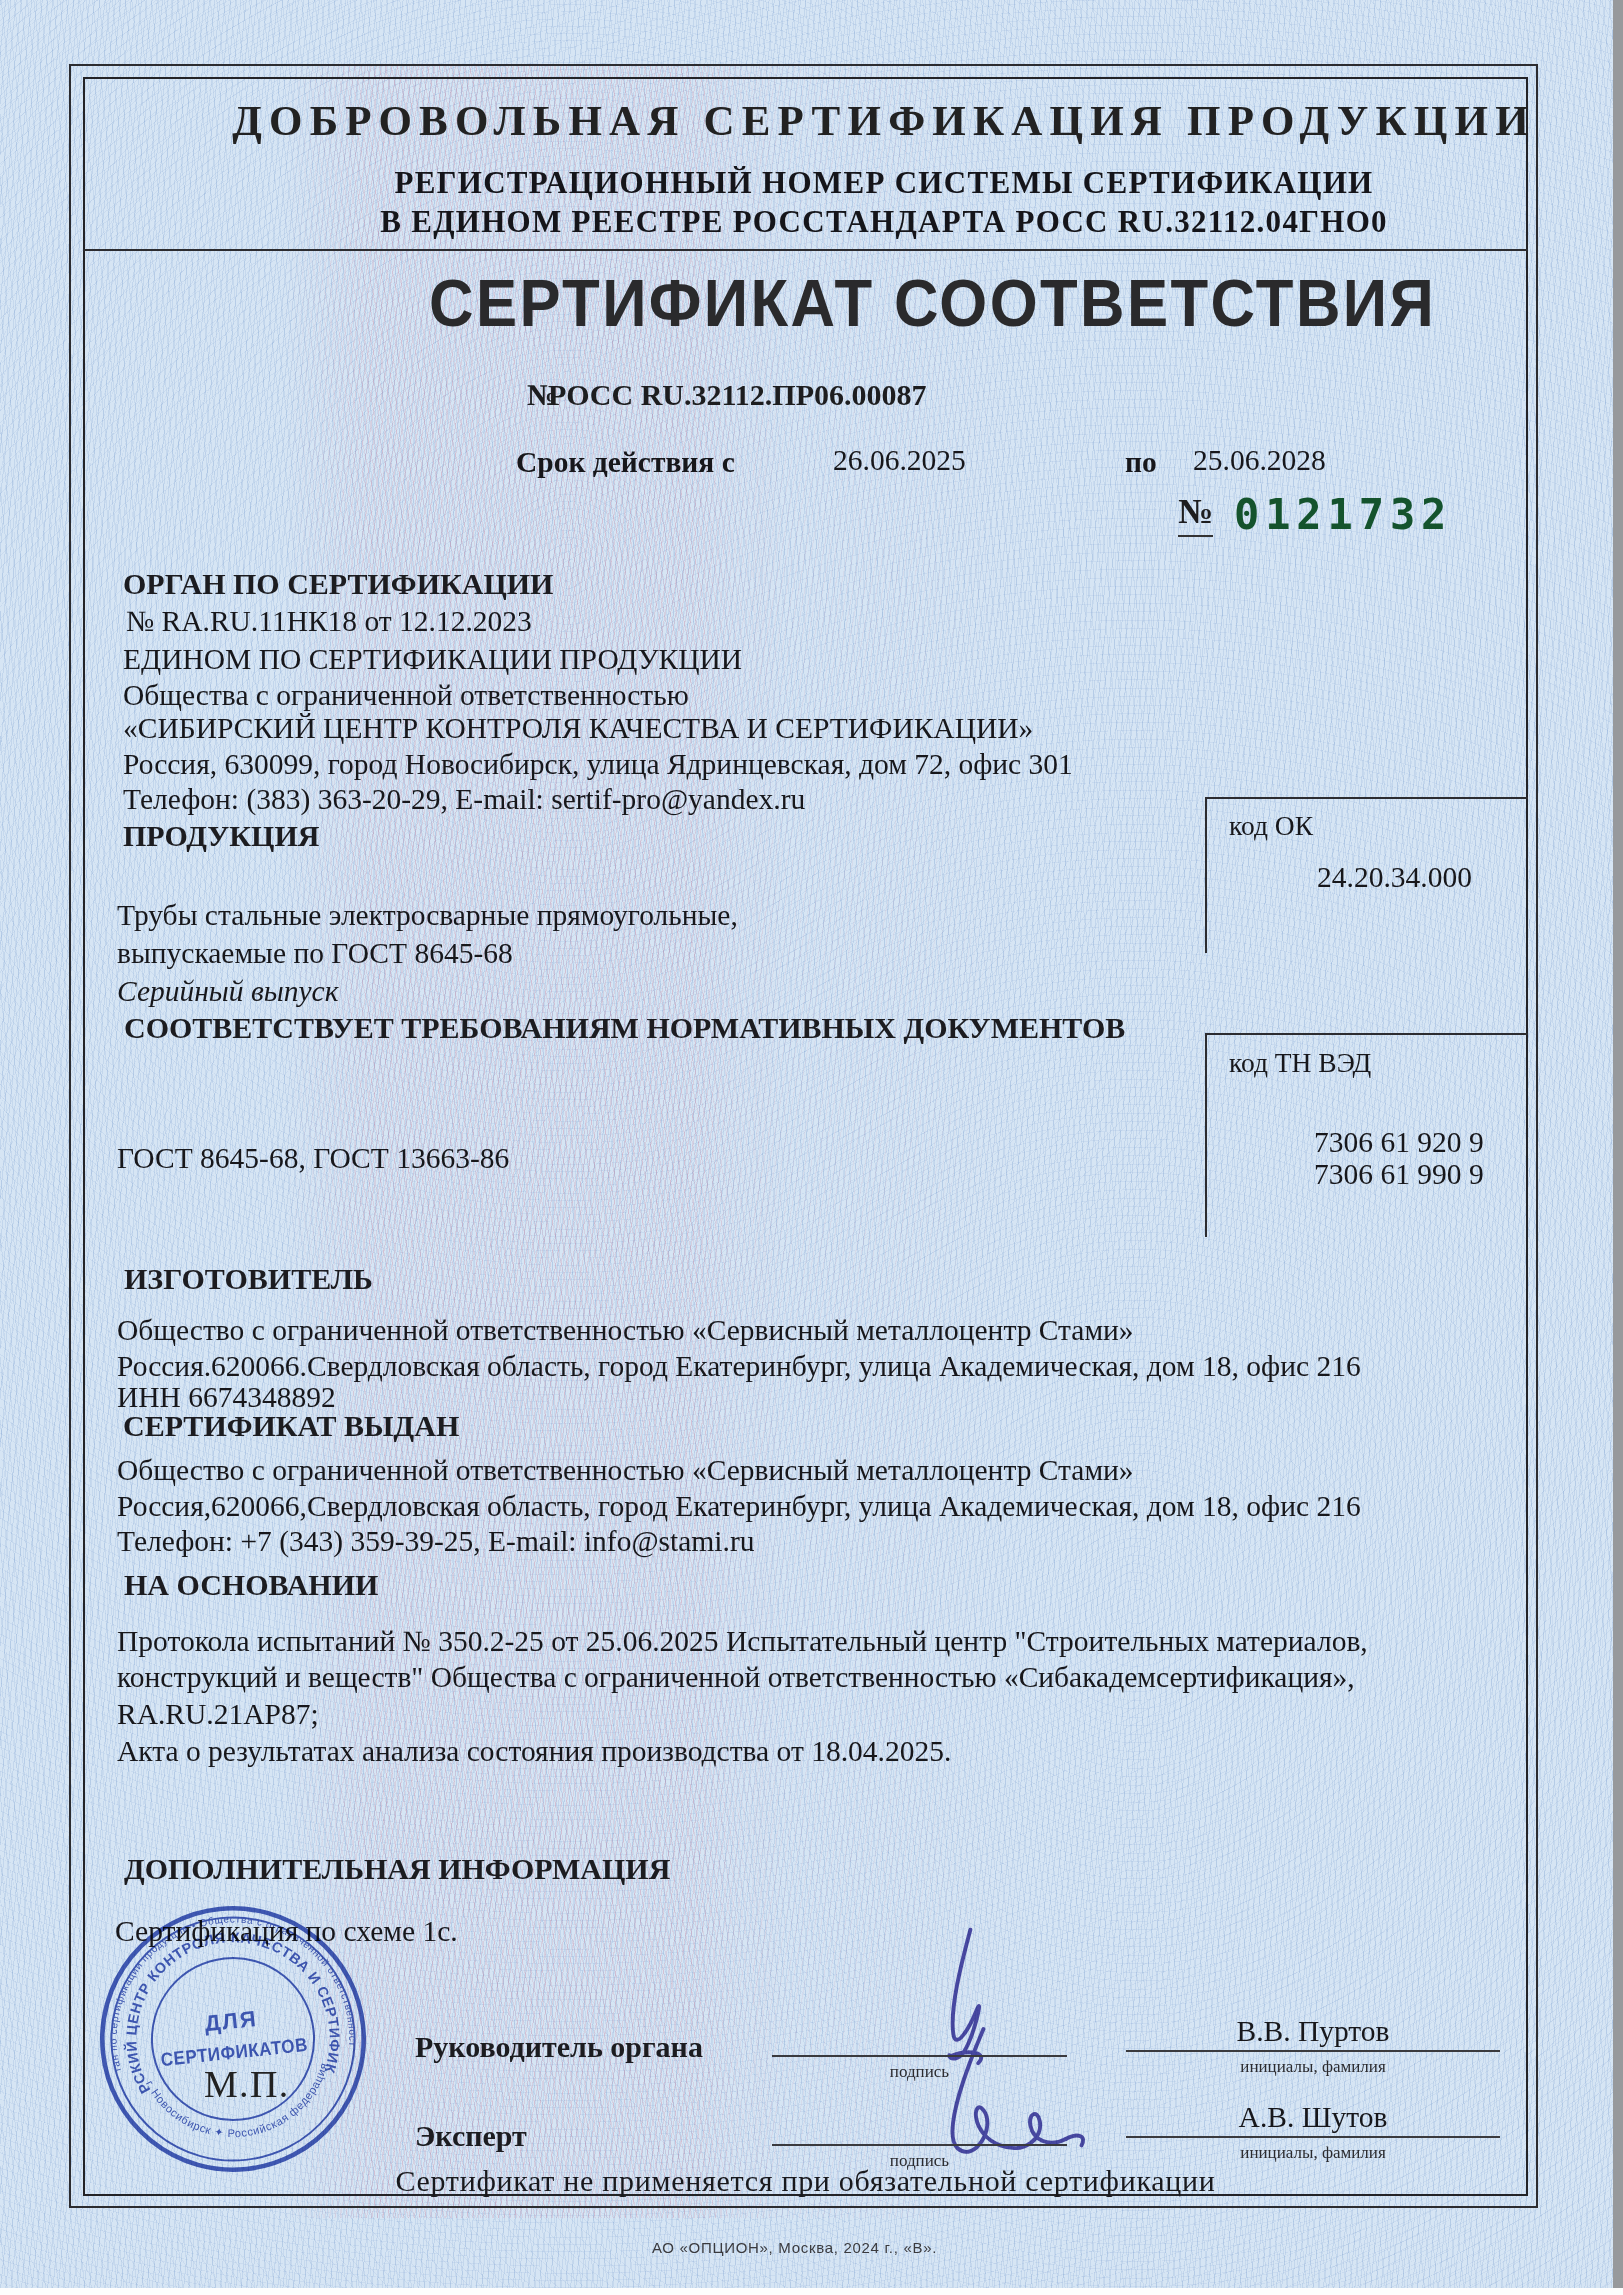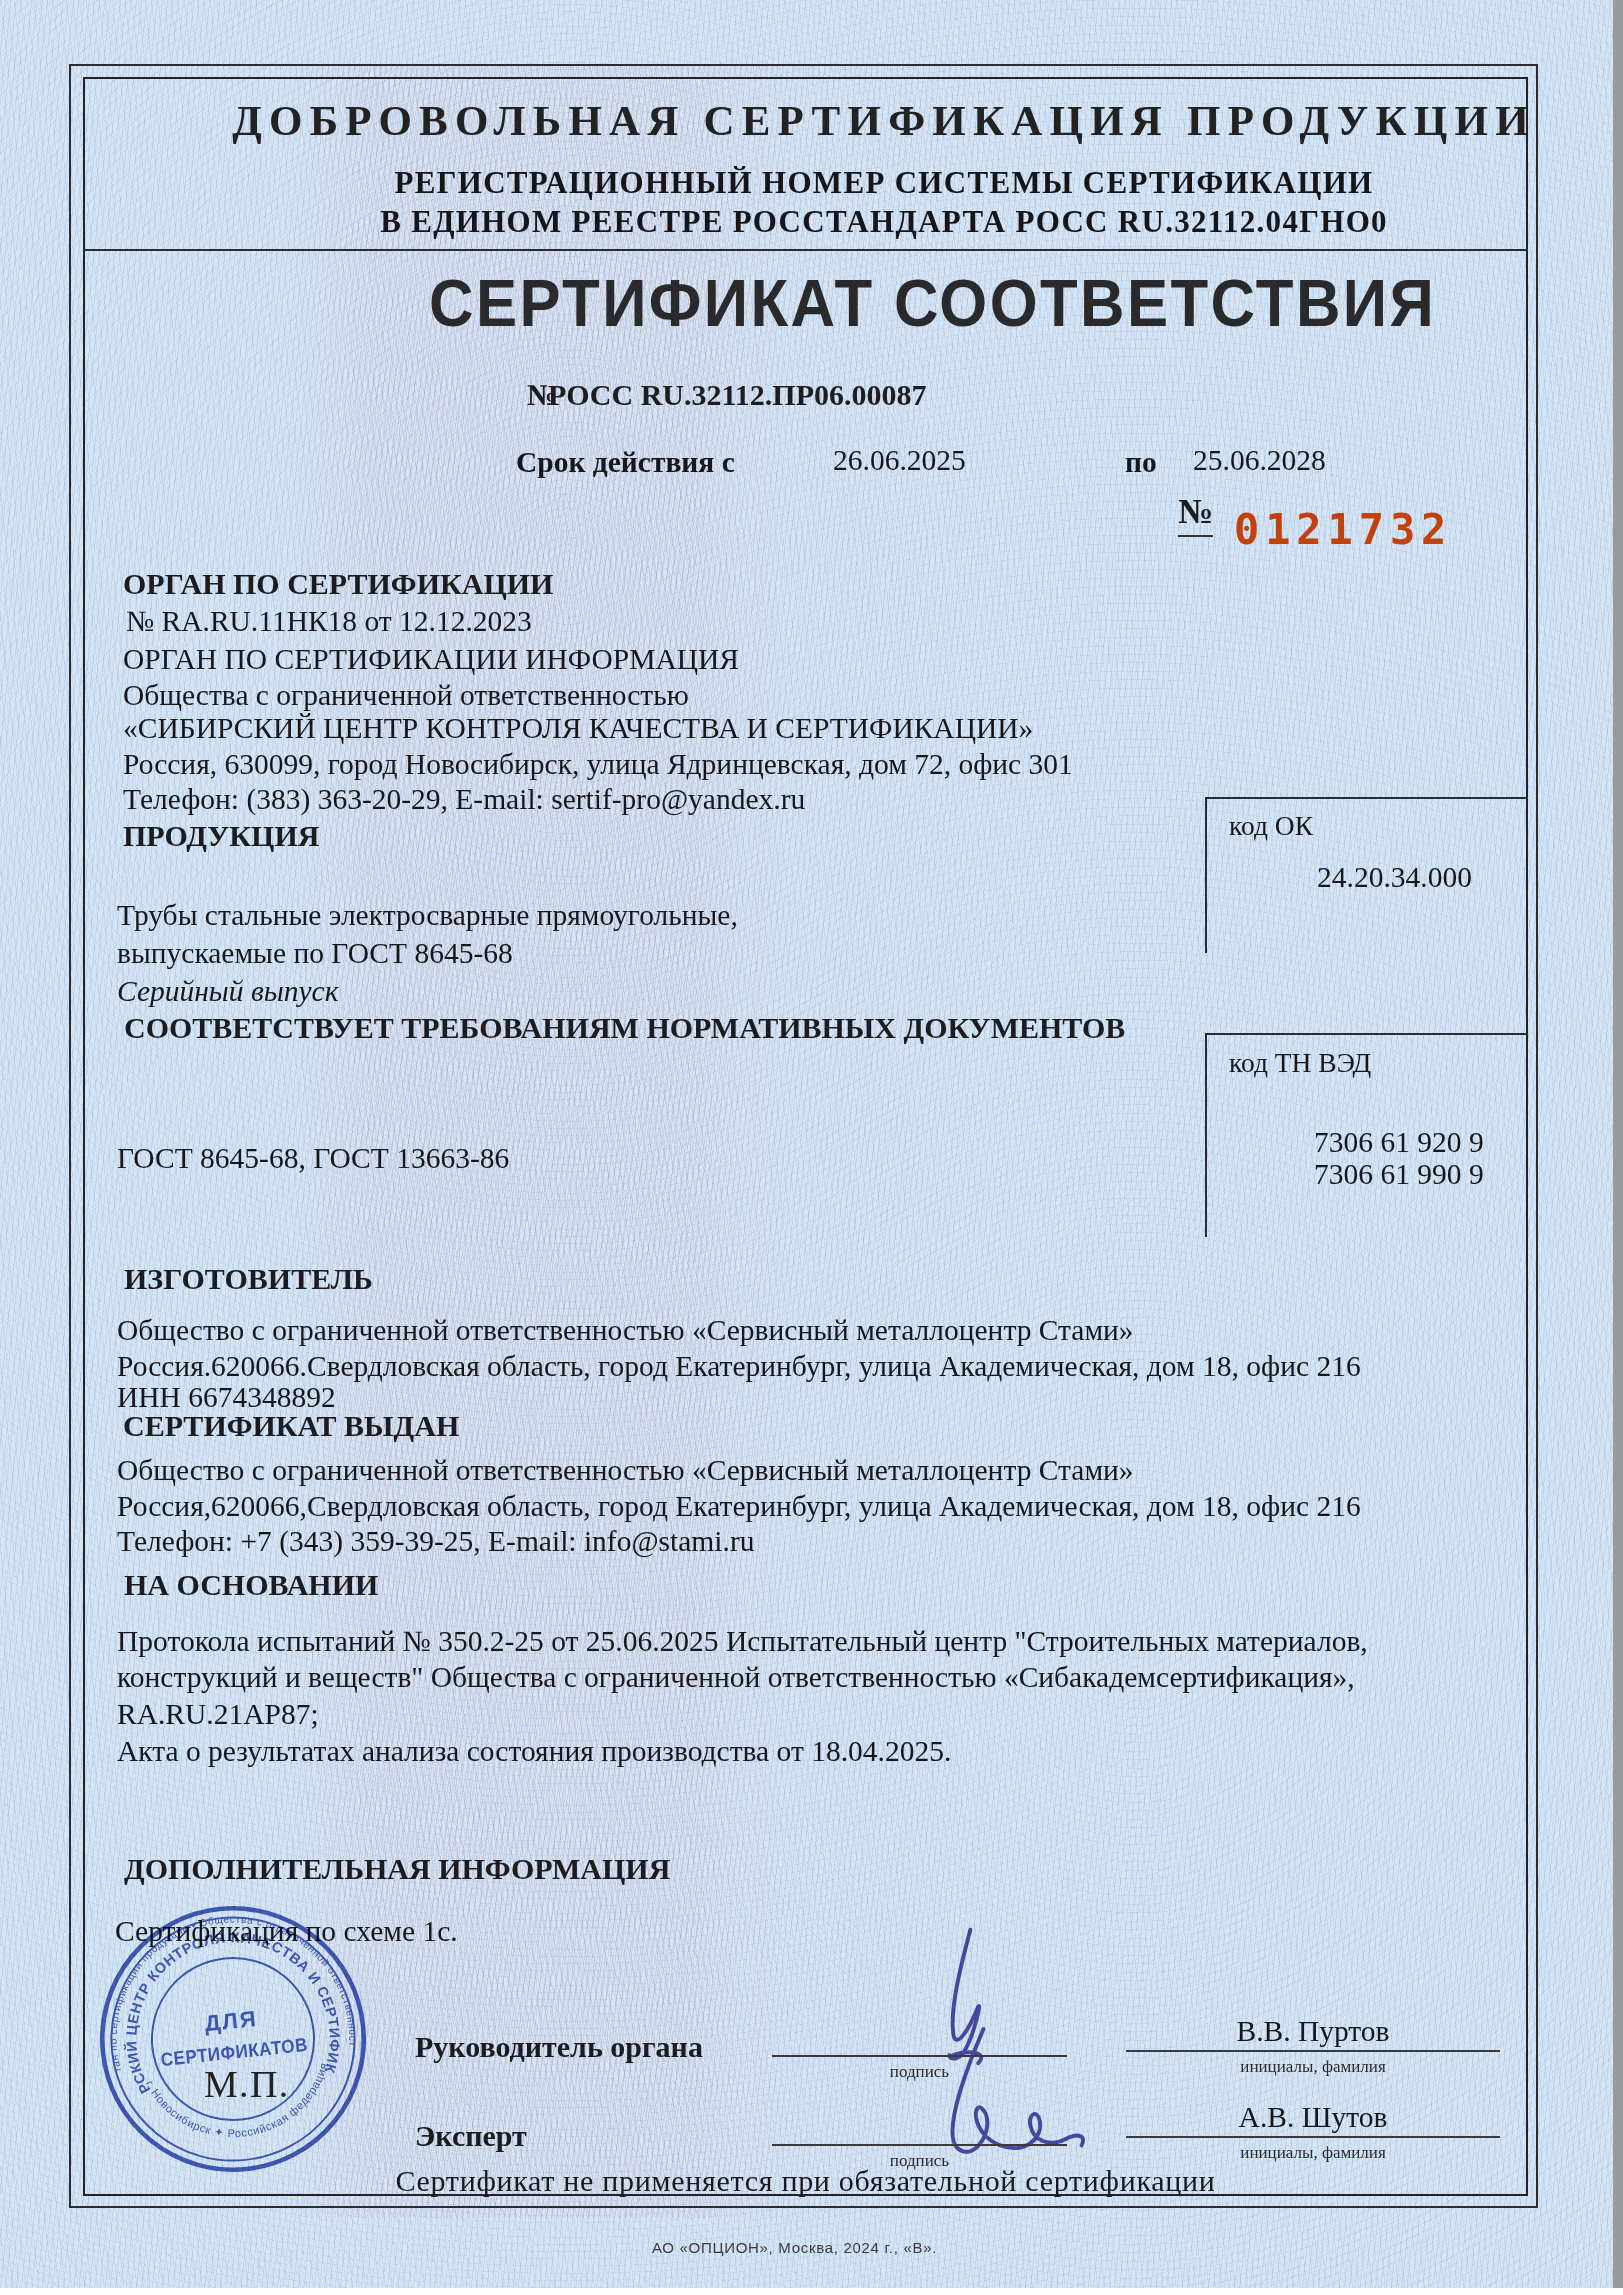--- a/index.html
+++ b/index.html
@@ -78,25 +78,25 @@
 
 <span class="abs num-label" style="left:527px;top:378px;">№</span>
 <span class="abs num-label" style="left:548px;top:378px;">РОСС  RU.32112.ПР06.00087</span>
 
 <span class="abs body-line bold" style="left:516px;top:446px;text-align:center;">Срок действия  с</span>
 <span class="abs body-line" style="left:833px;top:444px;">26.06.2025</span>
 <span class="abs body-line bold" style="left:1125px;top:446px;">по</span>
 <span class="abs body-line" style="left:1193px;top:444px;">25.06.2028</span>
 
 <span class="abs num-label" style="left:1178px;top:492px;font-size:35px;"><span class="u">№</span></span>
-<span class="abs red-num" style="left:1234px;top:505px;color:#c2410c;">0121732</span>
+<span class="abs red-num" style="left:1234px;top:490px;color:#14532d;">0121732</span>
 
 <div class="abs h-sec" style="left:123px;top:567px;">ОРГАН ПО СЕРТИФИКАЦИИ</div>
 <div class="abs body-line" style="left:126px;top:605px;">№ RA.RU.11НК18  от 12.12.2023</div>
-<div class="abs body-line" style="left:123px;top:643px;">ОРГАН ПО СЕРТИФИКАЦИИ ИНФОРМАЦИЯ</div>
+<div class="abs body-line" style="left:123px;top:643px;">ЕДИНОМ ПО СЕРТИФИКАЦИИ ПРОДУКЦИИ</div>
 <div class="abs body-line" style="left:123px;top:679px;">Общества с ограниченной ответственностью</div>
 <div class="abs body-line" style="left:123px;top:712px;">«СИБИРСКИЙ ЦЕНТР КОНТРОЛЯ КАЧЕСТВА И СЕРТИФИКАЦИИ»</div>
 <div class="abs body-line" style="left:123px;top:748px;">Россия, 630099, город Новосибирск, улица Ядринцевская, дом 72, офис 301</div>
 <div class="abs body-line" style="left:123px;top:783px;">Телефон:  (383) 363-20-29, E-mail: sertif-pro@yandex.ru</div>
 
 <div class="abs h-sec" style="left:123px;top:819px;">ПРОДУКЦИЯ</div>
 <div class="abs hline" style="left:1205px;top:797px;width:323px;"></div>
 <div class="abs vline" style="left:1205px;top:797px;height:156px;"></div>
 <div class="abs body-line" style="left:1229px;top:810px;font-size:27.5px;">код ОК</div>
 <div class="abs body-line" style="left:1317px;top:861px;">24.20.34.000</div>

